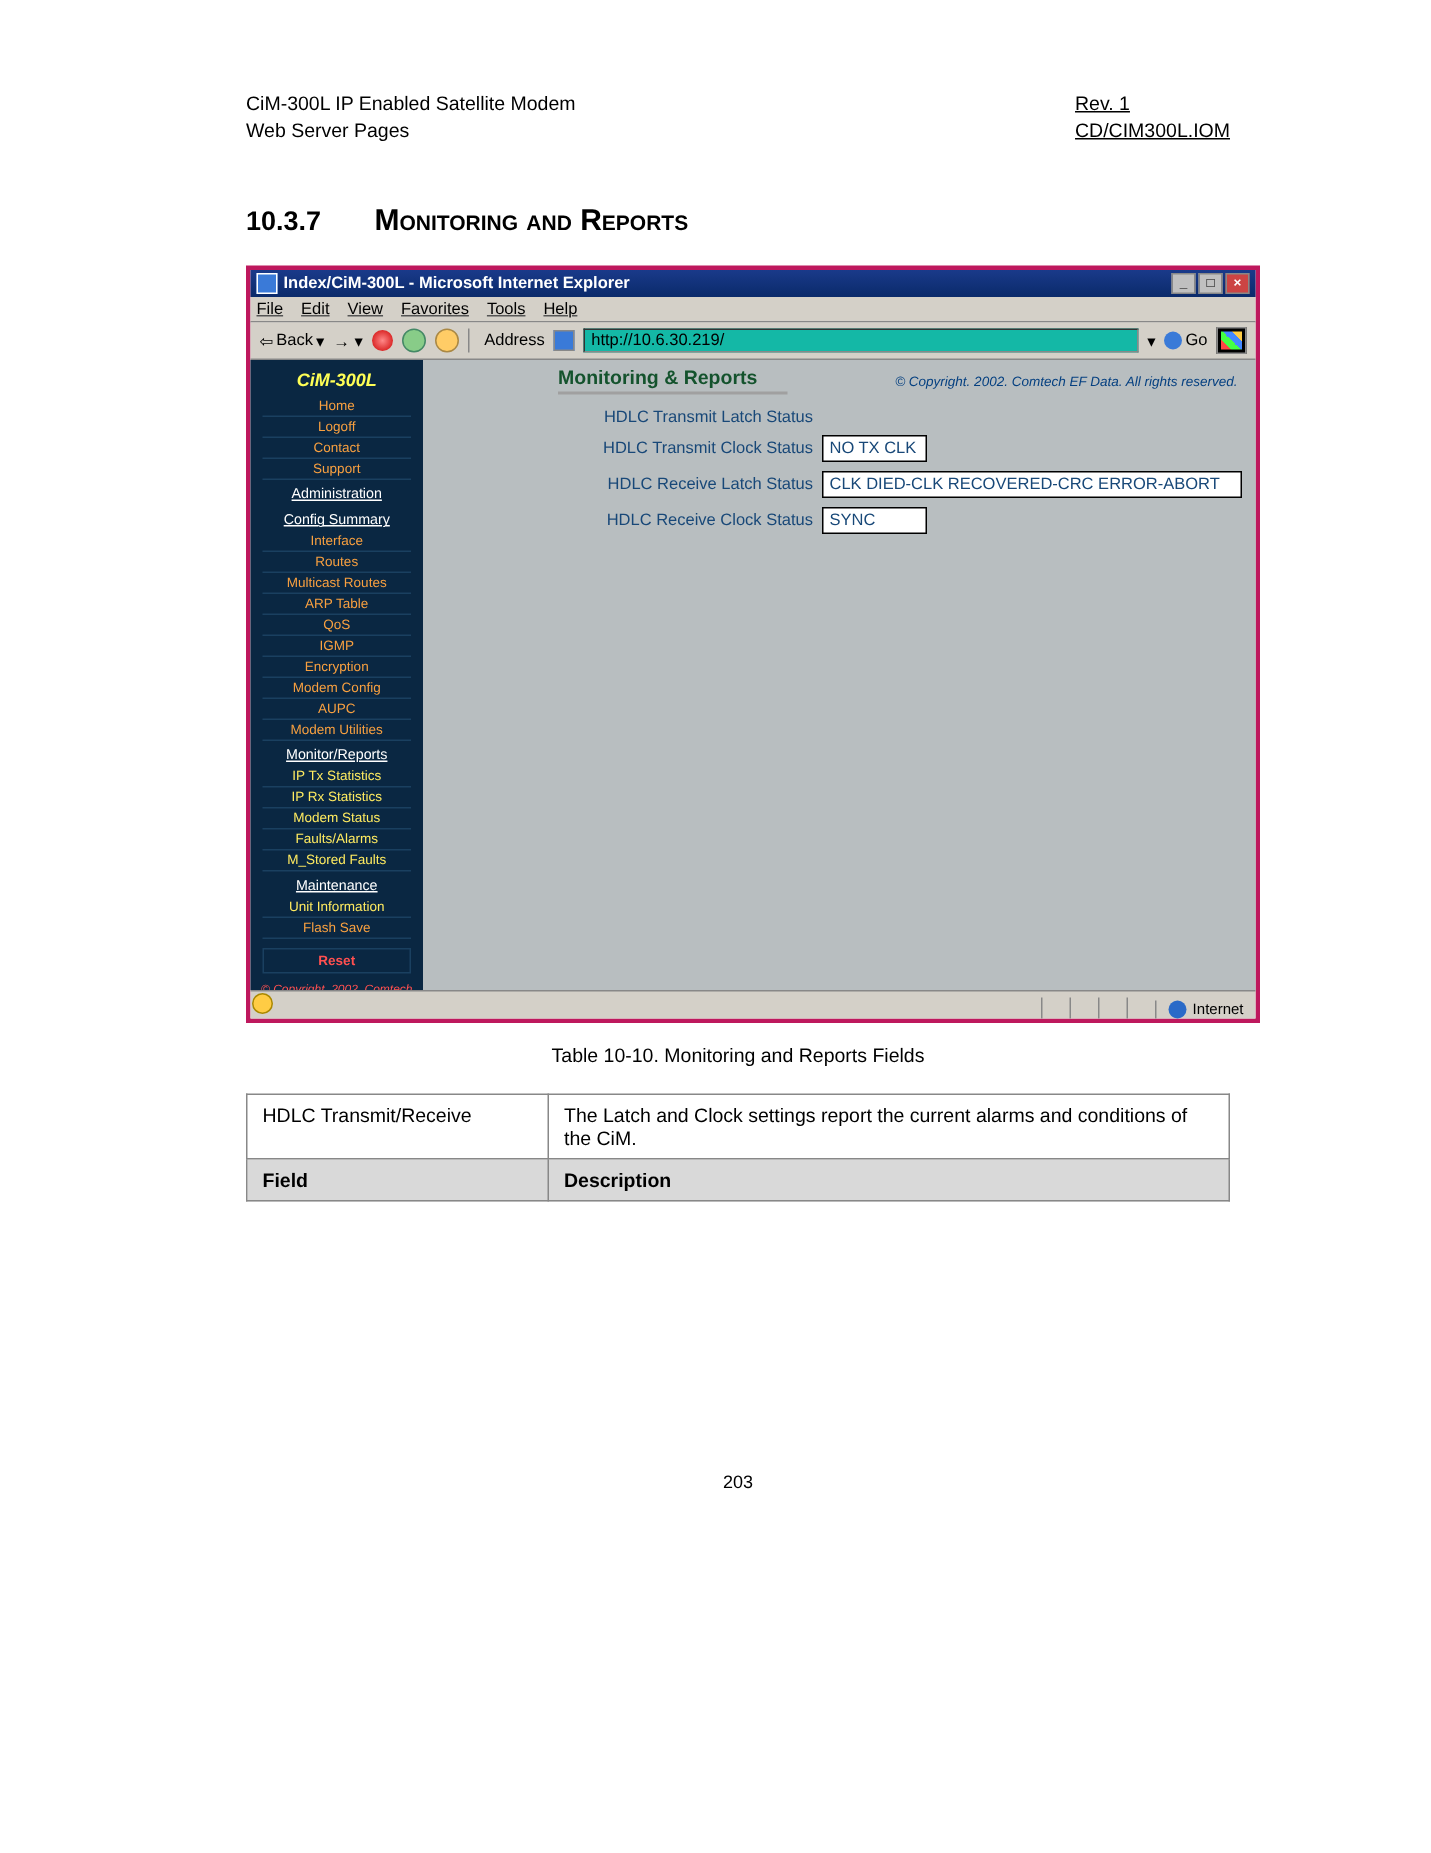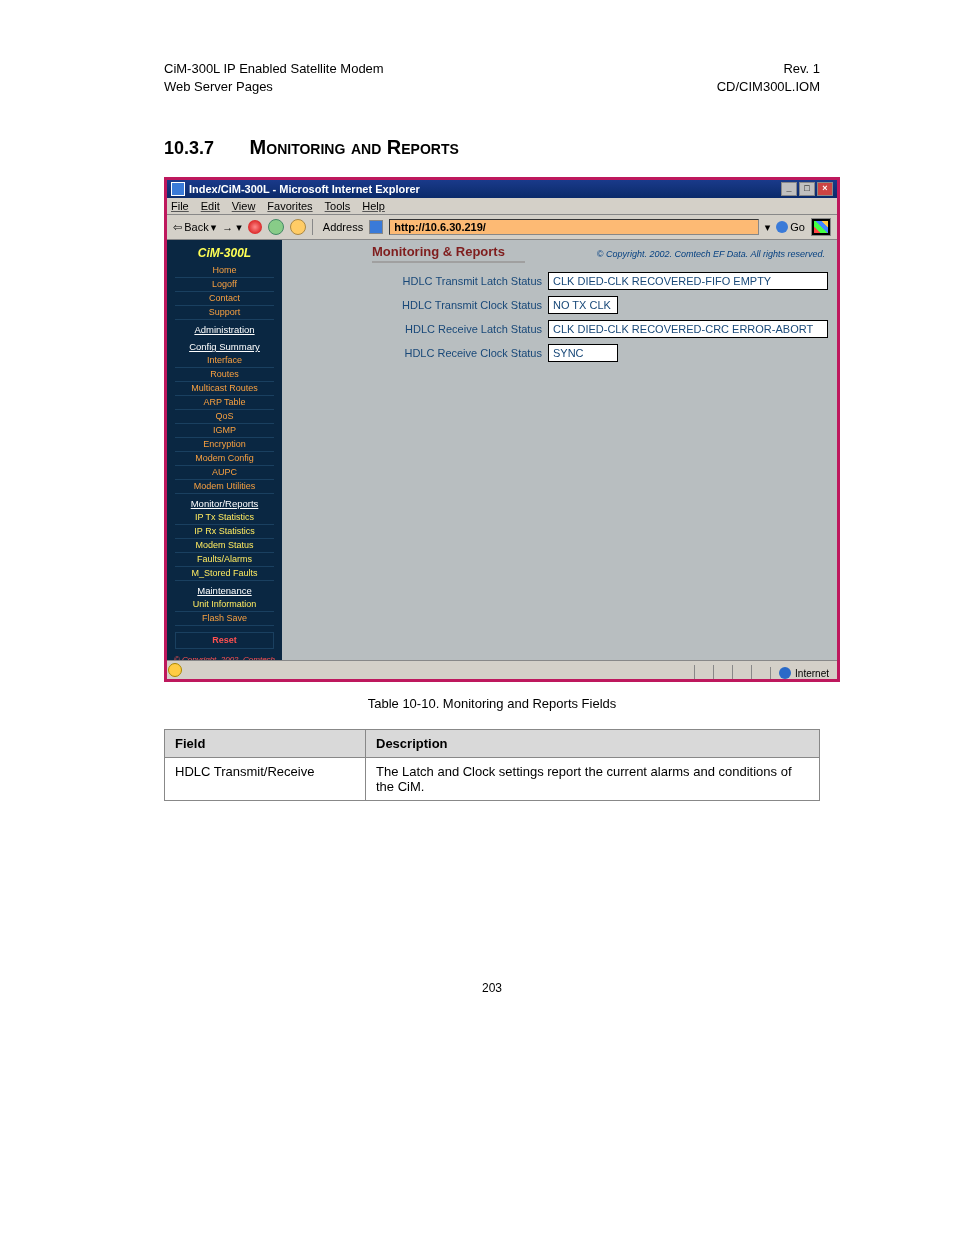--- a/index.html
+++ b/index.html
@@ -70,21 +70,21 @@
     border-bottom:1px solid #888;
   }
   .ie-toolbar .sep{width:1px;height:16px;background:#888;}
   .ie-toolbar .tool-btn{display:inline-flex;align-items:center;gap:2px;}
   .tool-icon{width:14px;height:14px;display:inline-block;border-radius:50%;}
   .stop-ic{background:radial-gradient(#f88,#c00);}
   .refresh-ic{background:#8c8;border:1px solid #486;}
   .home-ic{background:#fc6;border:1px solid #a84;}
   .addr-label{margin-left:4px;}
   .addr-ico{width:12px;height:12px;background:#3a7ad8;display:inline-block;border:1px solid #888;}
-  .addr-box{flex:1;background:#fdba74;border:1px inset #888;padding:1px 4px;font-size:11px;font-weight:bold;}
+  .addr-box{flex:1;background:#14b8a6;border:1px inset #888;padding:1px 4px;font-size:11px;}
   .go-btn{display:inline-flex;align-items:center;gap:2px;font-size:11px;}
   .go-ico{width:12px;height:12px;border-radius:50%;background:#3a7ad8;display:inline-block;}
   .ms-flag{width:18px;height:16px;background:#000;border:1px solid #888;display:inline-block;position:relative;}
   .ms-flag::after{content:"";position:absolute;inset:2px;background:linear-gradient(45deg,#f44 25%,#4f4 25% 50%,#48f 50% 75%,#fc4 75%);}
   .app-body{display:flex;background:#B8BEC0;height:420px;position:relative;}
   .sidebar{
     width:115px;
     background:#0a2742;
     color:#fff;
     text-align:center;
@@ -102,21 +102,21 @@
     flex:1;
     background:#B8BEC0;
     padding:0;
     position:relative;
   }
   .content-head{
     display:flex;align-items:center;justify-content:space-between;
     padding:4px 12px 6px 90px;
   }
   .content-title{
-    color:#7f1d1d;font-weight:bold;font-size:13px;border-bottom:2px solid #a0a0a0;padding:0 20px 2px 0;
+    color:#14532d;font-weight:bold;font-size:13px;border-bottom:2px solid #a0a0a0;padding:0 20px 2px 0;
   }
   .content-copy{color:#054080;font-style:italic;font-size:9px;}
   .fieldrow{
     display:flex;align-items:center;padding:3px 8px 3px 0;
     justify-content:flex-start;
   }
   .fieldrow .lbl{
     width:260px;text-align:right;color:#184878;font-size:11px;padding-right:6px;
   }
   .fieldrow .val{
@@ -144,21 +144,21 @@
 </head>
 <body>
 
 <div class="page">
 
   <div class="doc-header">
     <div>
       <span>CiM-300L IP Enabled Satellite Modem</span><br>
       <span>Web Server Pages</span>
     </div>
-    <div style="text-align:right;">
+    <div style="text-align:left;text-decoration:underline;">
       <span>Rev. 1</span><br>
       <span>CD/CIM300L.IOM</span>
     </div>
   </div>
 
   <div class="section-heading">
     <span class="num">10.3.7</span>
     <span class="smallcaps">Monitoring and Reports</span>
   </div>
 
@@ -238,21 +238,20 @@
 rights reserved.</div>
       </div>
       <div class="content">
         <div class="content-head">
           <span class="content-title">Monitoring &amp; Reports</span>
           <span class="content-copy">© Copyright. 2002. Comtech EF Data. All rights reserved.</span>
         </div>
         <div id="field-rows">
             <div class="fieldrow">
               <div class="lbl">HDLC Transmit Latch Status</div>
-              <div class="val wide">CLK DIED-CLK RECOVERED-FIFO EMPTY</div>
             </div>
             <div class="fieldrow">
               <div class="lbl">HDLC Transmit Clock Status</div>
               <div class="val">NO TX CLK</div>
             </div>
             <div class="fieldrow">
               <div class="lbl">HDLC Receive Latch Status</div>
               <div class="val wide">CLK DIED-CLK RECOVERED-CRC ERROR-ABORT</div>
             </div>
             <div class="fieldrow">
@@ -277,25 +276,25 @@
         <span>Internet</span>
       </span>
     </div>
   </div>
 
   <div class="figure-caption">Table 10-10.  Monitoring and Reports Fields</div>
 
   <table class="doc-table">
     <tbody>
         <tr>
+      <td>HDLC Transmit/Receive</td>
+      <td>The Latch and Clock settings report  the current alarms and conditions of the CiM.</td>
+    </tr>
+    <tr>
       <th class="col1">Field</th>
       <th>Description</th>
     </tr>
-    <tr>
-      <td>HDLC Transmit/Receive</td>
-      <td>The Latch and Clock settings report  the current alarms and conditions of the CiM.</td>
-    </tr>
   </tbody>
     </table>
 
   <div class="page-num">203</div>
 
 </div>
 
 </body></html>

